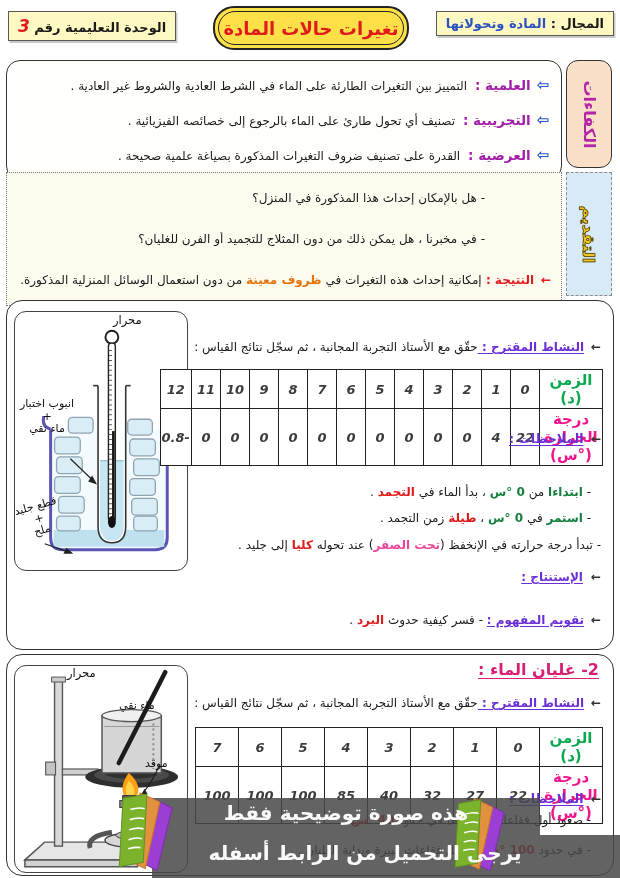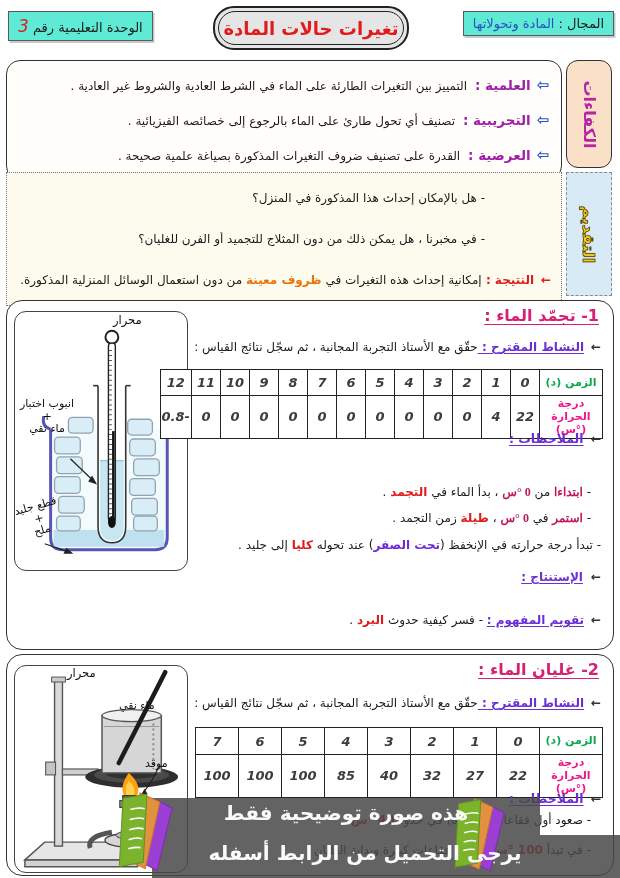--- a/index.html
+++ b/index.html
@@ -1,27 +1,27 @@
 <!DOCTYPE html>
 <html lang="ar" dir="rtl"><head>
 <meta charset="utf-8">
 <style>
   html,body{margin:0;padding:0;background:#888;}
   .page{position:relative;width:620px;height:878px;background:#ffffff;margin:0 auto;
         direction:rtl;font-family:"DejaVu Sans",sans-serif;color:#1a1a1a;overflow:hidden;}
 
   
-  .hbox{position:absolute;background:#5eead4;border:1.6px solid #5a5a5a;box-shadow:1.5px 2px 0 #c9c9c9;
-        padding:4px 9px;font-size:13px;font-weight:normal;white-space:nowrap;}
+  .hbox{position:absolute;background:#fef9c3;border:1.6px solid #5a5a5a;box-shadow:1.5px 2px 0 #c9c9c9;
+        padding:4px 9px;font-size:13px;font-weight:bold;white-space:nowrap;}
   .hdr-right{right:6px;top:11px;}
   .hdr-left{left:8px;top:11px;}
   .blue{color:#2a52c0;}
   .num-red{color:#e01b1b;font-style:italic;font-size:17px;}
   .title-box{position:absolute;left:213px;top:6px;width:192px;height:40px;border:2px solid #222;
-             border-radius:21px;display:flex;align-items:center;justify-content:center;background:#e5e5e5;}
+             border-radius:21px;display:flex;align-items:center;justify-content:center;background:#fde047;}
   .title-box::before{content:"";position:absolute;inset:3px;border:1.4px solid #222;border-radius:17px;}
   .title-red{color:#e01b1b;font-weight:bold;font-size:18px;position:relative;}
 
   
   .vlabel{position:absolute;right:8px;width:44px;display:flex;align-items:center;justify-content:center;overflow:hidden;}
   .comp-side{top:60px;height:106px;background:#fbe0c8;border:1.6px solid #333;border-radius:12px;}
   .comp-side span{transform:rotate(90deg);color:#b425a8;font-weight:bold;font-size:16px;white-space:nowrap;}
   .pres-side{top:172px;height:122px;background:#d7eaf6;border:1.6px dashed #8a8a8a;}
   .pres-side span{transform:rotate(90deg);color:#f2c71e;font-weight:bold;font-size:16px;white-space:nowrap;
                   -webkit-text-stroke:.7px #4a3b00;text-shadow:0 0 1px #4a3b00;}
@@ -58,35 +58,35 @@
 
   .diagram{position:absolute;border:1.3px solid #444;border-radius:12px;background:#fff;}
   .d1{left:7px;top:10px;width:172px;height:258px;}
   .d2{left:7px;top:10px;width:172px;height:206px;}
   .dlabel{position:absolute;font-size:11px;color:#111;text-align:center;line-height:1.15;white-space:nowrap;}
 
   
   .dtable{position:absolute;right:10px;border-collapse:collapse;direction:rtl;background:#fff;}
   #sec1 .dtable{top:68px;} #sec2 .dtable{top:72px;}
   .dtable th,.dtable td{border:1.5px solid #222;text-align:center;vertical-align:middle;}
-  .dtable th{width:58px;font-size:11px;line-height:1.2;padding:1px 2px;font-weight:bold;}
+  .dtable th{width:58px;font-size:15px;line-height:1.2;padding:1px 2px;font-weight:bold;}
   .dtable td{font-style:italic;font-weight:bold;color:#3c3c3c;font-size:13px;}
   .t1 td{width:26px;height:23px;} .t1 tr:last-child td{height:29px;margin-left:16px;}
   .t2 td{width:40px;height:24px;} .t2 tr:last-child td{height:30px;margin-left:32px;}
   .th-green{color:#0aa84f;} .th-pink{color:#f2148c;}
   .th2{display:block;}
 
   
   .obs-label{position:absolute;right:12px;font-size:12.5px;white-space:nowrap;}
   .obs{position:absolute;right:22px;font-size:12px;white-space:nowrap;}
   .k{color:#1a1a1a;}
   .g{color:#0ba14f;font-weight:bold;}
   .r{color:#e01b1b;font-weight:bold;}
-  .p{color:#be185d;font-weight:bold;font-family:Liberation Serif, serif;}
-  .bl{color:#6d28d9;font-weight:bold;}
+  .p{color:#15803d;font-weight:bold;}
+  .bl{color:#ec4899;font-weight:bold;}
   #sec1 .ol1{top:130px;} #sec1 .o1{top:158px;} #sec1 .o2{top:184px;}
   #sec1 .o3{top:210px;} #sec1 .o4{top:237px;right:12px;}
   .conc-row{position:absolute;right:12px;top:269px;display:flex;align-items:center;gap:5px;font-size:12px;white-space:nowrap;}
   .conc-box{background:#fdf5d8;border:1.3px solid #555;padding:3px 8px;font-size:11.6px;}
   .eval-row{position:absolute;right:12px;top:312px;font-size:12px;white-space:nowrap;}
   #sec2 .ol1{top:136px;} #sec2 .o1{top:158px;} #sec2 .o2{top:188px;}
 
   
   .wm-bar{position:absolute;background:rgba(72,72,72,.85);z-index:50;}
   .wm-bar1{left:152px;top:798px;width:388px;height:37px;}
@@ -140,21 +140,20 @@
       <span class="arr arr-red">←</span>
       <span class="lbl-red">النتيجة : </span>
       <span class="k">إمكانية إحداث هذه التغيرات في </span><span class="orange">ظروف معينة</span><span class="k"> من دون استعمال الوسائل المنزلية المذكورة.</span>
     </div>
   </div>
   <div class="vlabel pres-side">
     <span>التقديم</span>
   </div>
 
   <section class="sec" id="sec1">
-    <div class="sec-title">1- تجمّد الماء :</div>
 
     <div class="diagram d1">
       <svg viewBox="0 0 172 258" width="170" height="256">
         <path d="M34 118 Q25 116 27 105" fill="none" stroke="#5a55b4" stroke-width="3"></path>
         <path d="M152 118 Q161 116 159 105" fill="none" stroke="#5a55b4" stroke-width="3"></path>
         <path d="M34 118 V228 Q34 240 46 240 H140 Q152 240 152 228 V118" fill="#f4fbfe" stroke="#5a55b4" stroke-width="3"></path>
         <rect x="37" y="220" width="112" height="17" fill="#bfe0ef"></rect>
         <g fill="#d8edf6" stroke="#8fa4b2" stroke-width="1.3">
           <rect x="52" y="106" width="25" height="16" rx="4"></rect>
             <rect x="112" y="108" width="25" height="16" rx="4"></rect>
@@ -330,21 +329,21 @@
             <td>100</td>
           </tr>
     </tbody>
       </table>
 
     <div class="obs-label ol1">
       <span class="arr">←</span>
       <span class="lbl-purple">الملاحظات :</span>
     </div>
     <div class="obs o1"><span class="k">- صعود أول فقاعات (صغيرة) في حدود </span><span class="r">40 °س</span><span class="k"> .</span></div>
-    <div class="obs o2"><span class="k">- في تبدأ </span><span class="r">100 °س</span><span class="k"> تتشكل فقاعات كبيرة وبداية الغليان .</span></div>
+    <div class="obs o2"><span class="k">- في حدود </span><span class="r">100 °س</span><span class="k"> تتشكل فقاعات كبيرة وبداية الغليان .</span></div>
   </section>
 
   <div class="wm-bar wm-bar1"></div>
   <div class="wm-bar wm-bar2"></div>
 
   <div class="book b1">
     <svg viewBox="0 0 68 88" width="68" height="88">
       <g transform="rotate(9 34 44)">
         <polygon points="40,10 58,16 53,80 35,74" fill="#9b3fd4" stroke="#7d2cab" stroke-width="1"></polygon>
         <polygon points="24,6 45,12 41,80 20,74" fill="#e2913f" stroke="#c47426" stroke-width="1"></polygon>

